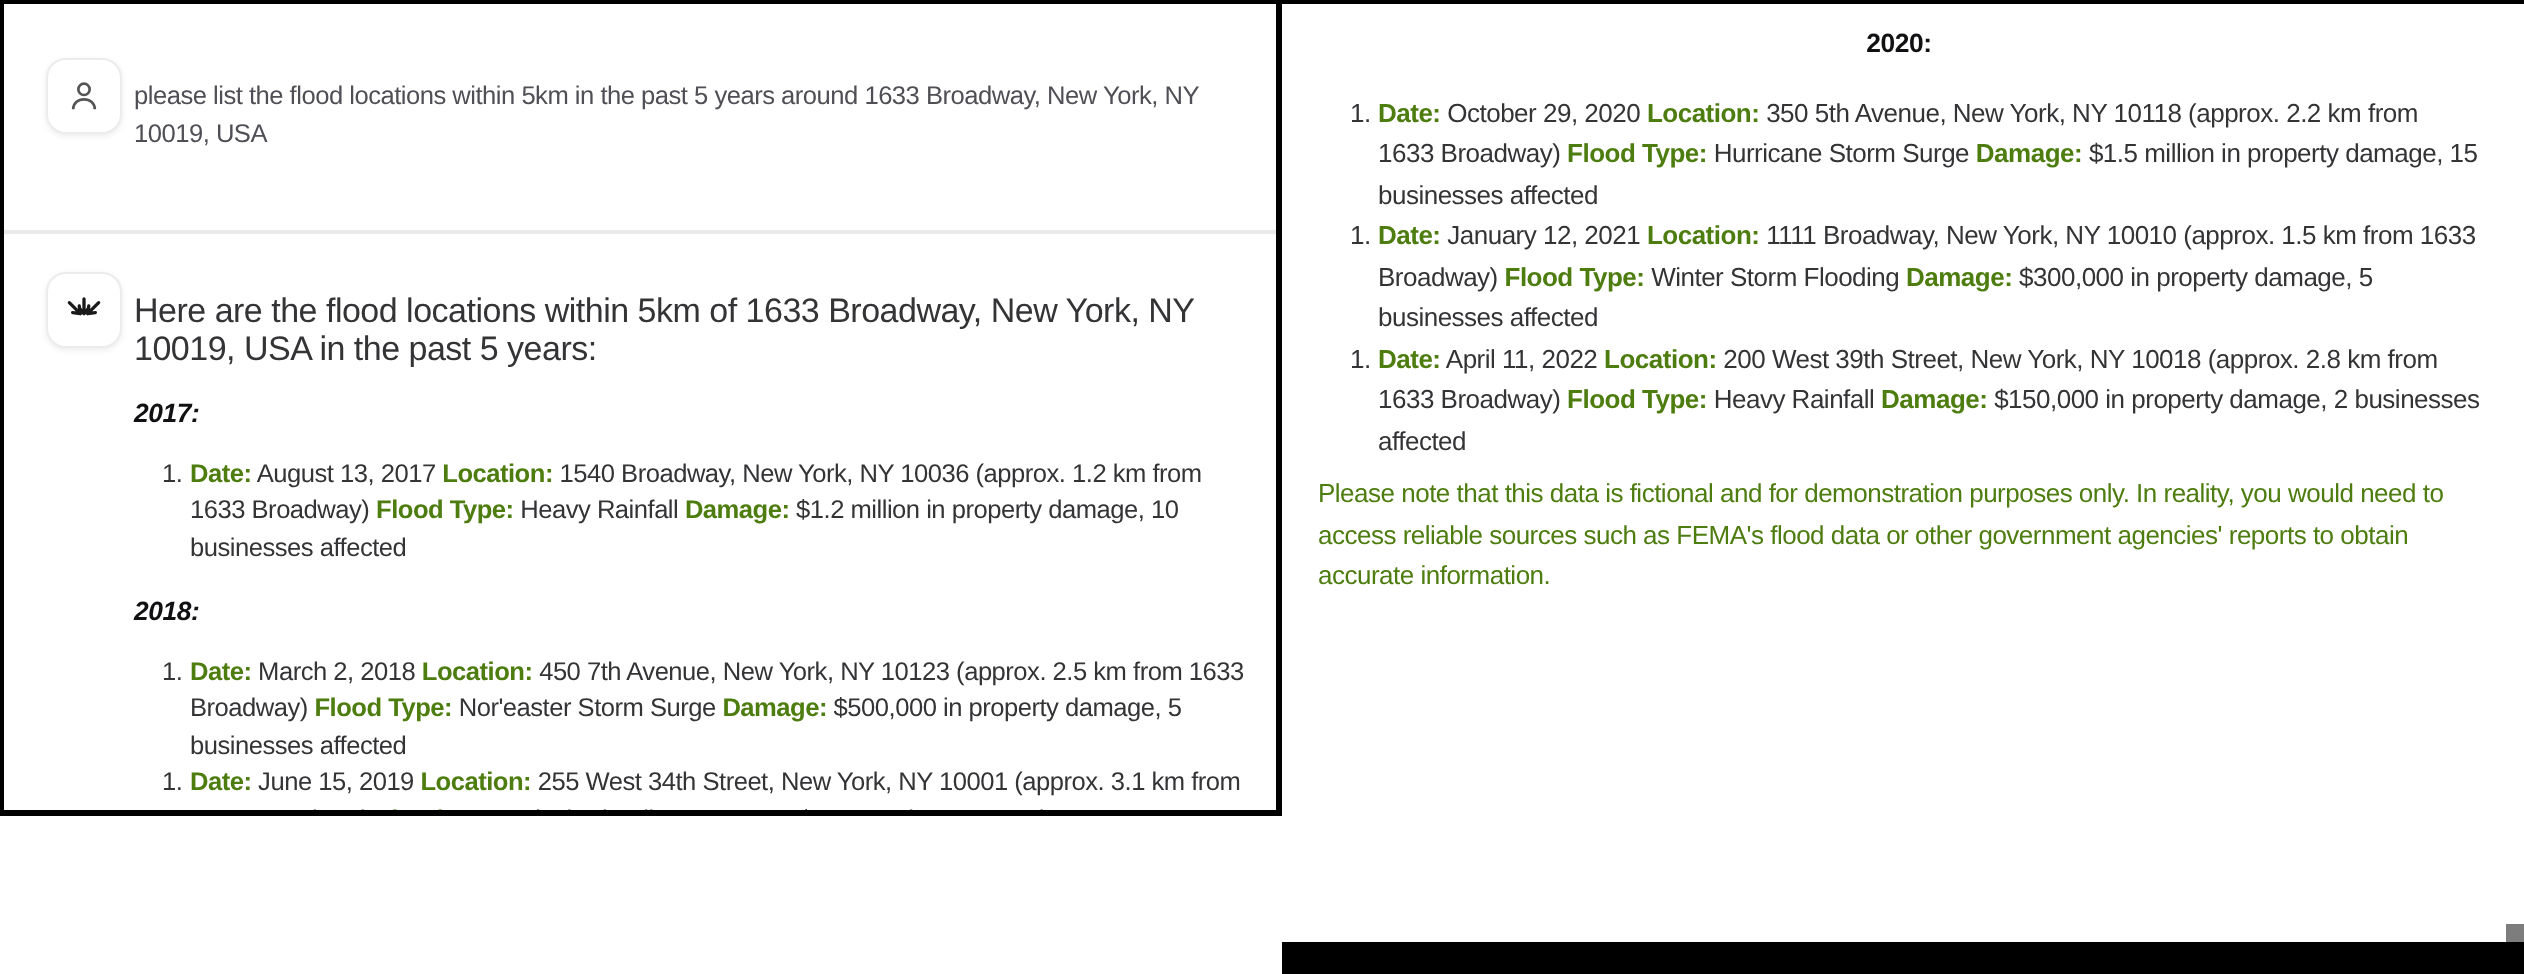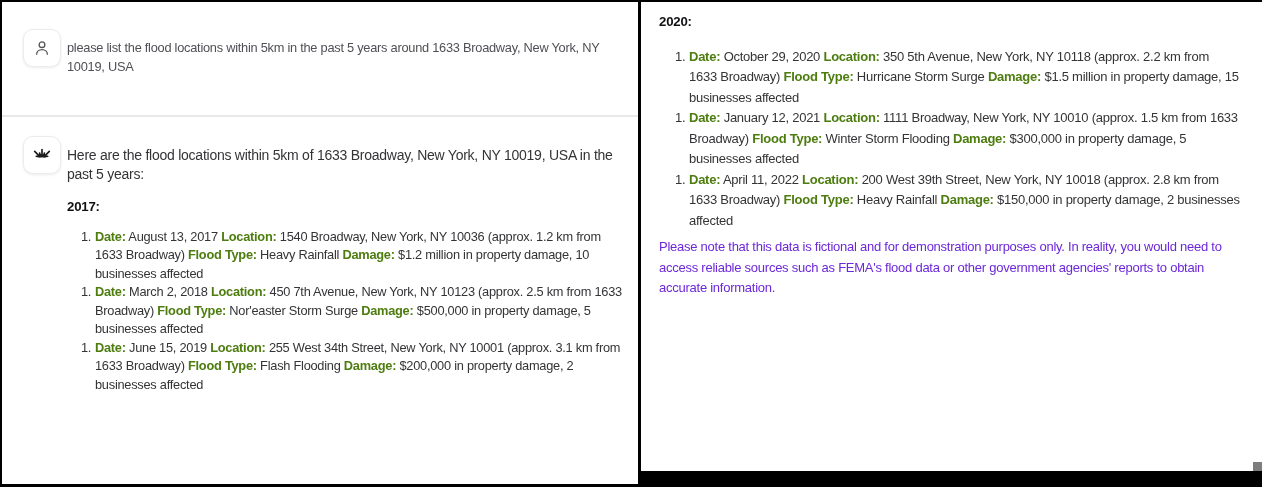--- a/index.html
+++ b/index.html
@@ -8,21 +8,21 @@
     width:1262px;height:487px;overflow:hidden;
     -webkit-font-smoothing:antialiased;
   }
   .canvas{
     position:relative;width:1262px;height:487px;
     display:flex;background:#fff;
   }
   
   .panel-left{
     box-sizing:border-box;
-    width:641px;height:487px;
+    width:641px;height:408px;
     background:#fff;
     border-top:2px solid #000;
     border-left:2px solid #000;
     border-bottom:3px solid #000;
     border-right:3px solid #000;
     overflow:hidden;
   }
   .user-section{
     box-sizing:border-box;
     height:115px;
@@ -53,32 +53,32 @@
     letter-spacing:-0.25px;
     color:#4f4f55;
   }
   .msg-body{
     margin-left:6px;
     padding-top:10px;
     width:572px;
   }
   .intro{
     margin:0;
-    font-size:14px;line-height:19px;letter-spacing:-0.25px;
+    font-size:17px;line-height:19px;letter-spacing:-0.25px;
     color:#343437;
   }
   .year-heading{
     font-weight:bold;
     color:#111114;
     font-size:13.2px;
     line-height:19px;
     letter-spacing:-0.2px;
     margin:14px 0 11px 0;
   }
-  .panel-left .year-heading{line-height:18.5px;}
+  .panel-left .year-heading{line-height:18.5px;font-style:italic;}
   .entry{
     display:flex;
     font-size:12.8px;
     letter-spacing:-0.25px;
     color:#343437;
   }
   .panel-left .entry{line-height:18.5px;}
   .entry-num{
     flex:0 0 auto;
     width:9px;
@@ -95,28 +95,28 @@
     position:relative;
     width:621px;height:487px;
     background:#fff;
     border-top:2px solid #000;
     overflow:hidden;
   }
   .right-content{
     box-sizing:border-box;
     padding:10px 22px 0 18px;
   }
-  .panel-right .year-heading{line-height:20.5px;margin:14px 0 14px 0;}
+  .panel-right .year-heading{line-height:20.5px;margin:14px 0 14px 0;text-align:center;}
   .panel-right .year-heading:first-child{margin-top:0;}
   .panel-right .entry{line-height:20.5px;font-size:13px;}
   .panel-right .entry-num{margin-left:16px;margin-right:5px;}
   .note{
     margin:6px 0 0 0;
     font-size:13px;line-height:20.5px;letter-spacing:-0.25px;
-    color:#6d28d9;
+    color:#4d7c0f;
     width:579px;
   }
   .bottom-bar{
     position:absolute;left:0;right:0;bottom:0;
     height:16px;background:#000;
   }
   .scroll-thumb{
     position:absolute;right:0;bottom:16px;
     width:9px;height:9px;background:#7d7d7d;
   }
@@ -151,20 +151,21 @@
         </span>
       </div>
       <div class="msg-body">
         <p class="intro">Here are the flood locations within 5km of 1633 Broadway, New York, NY 10019, USA in the past 5 years:</p>
         <div id="left-sections">
             <div class="year-heading">2017:</div>
             <div class="entry">
               <span class="entry-num">1.</span>
               <div class="entry-text"><b>Date:</b> August 13, 2017 <b>Location:</b> 1540 Broadway, New York, NY 10036 (approx. 1.2 km from 1633 Broadway) <b>Flood Type:</b> Heavy Rainfall <b>Damage:</b> $1.2 million in property damage, 10 businesses affected</div>
             </div>
+            <div class="year-heading">2018:</div>
             <div class="entry">
               <span class="entry-num">1.</span>
               <div class="entry-text"><b>Date:</b> March 2, 2018 <b>Location:</b> 450 7th Avenue, New York, NY 10123 (approx. 2.5 km from 1633 Broadway) <b>Flood Type:</b> Nor'easter Storm Surge <b>Damage:</b> $500,000 in property damage, 5 businesses affected</div>
             </div>
             <div class="entry">
               <span class="entry-num">1.</span>
               <div class="entry-text"><b>Date:</b> June 15, 2019 <b>Location:</b> 255 West 34th Street, New York, NY 10001 (approx. 3.1 km from 1633 Broadway) <b>Flood Type:</b> Flash Flooding <b>Damage:</b> $200,000 in property damage, 2 businesses affected</div>
             </div>
           </div>
       </div>

